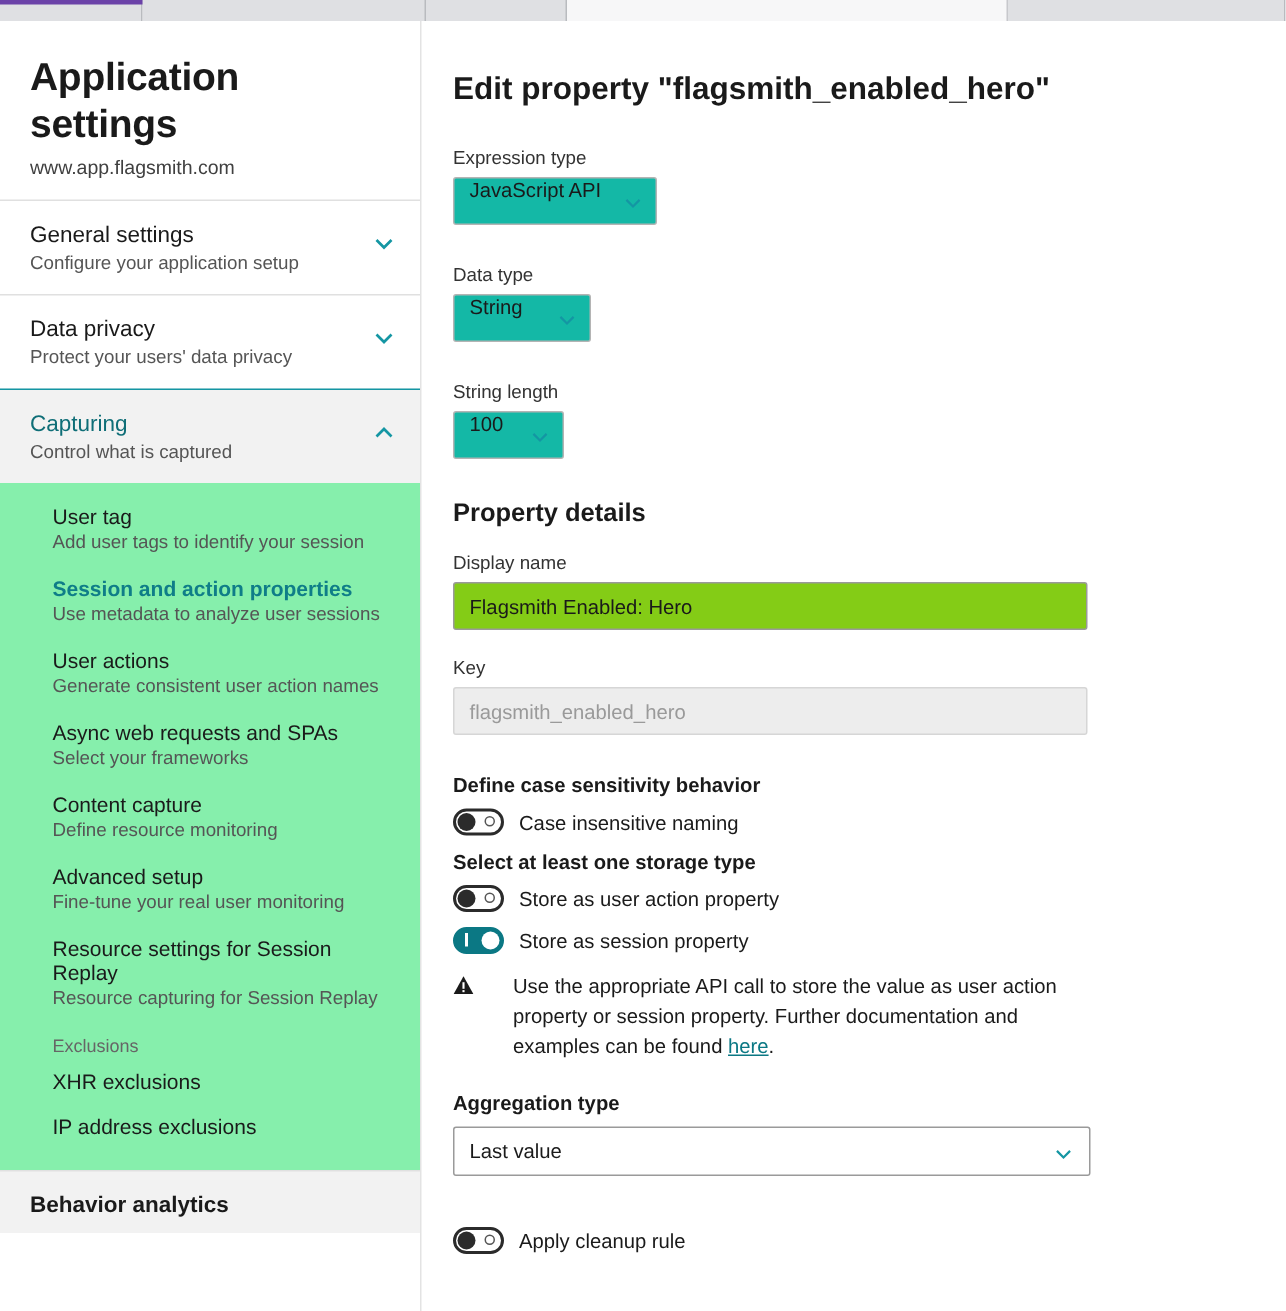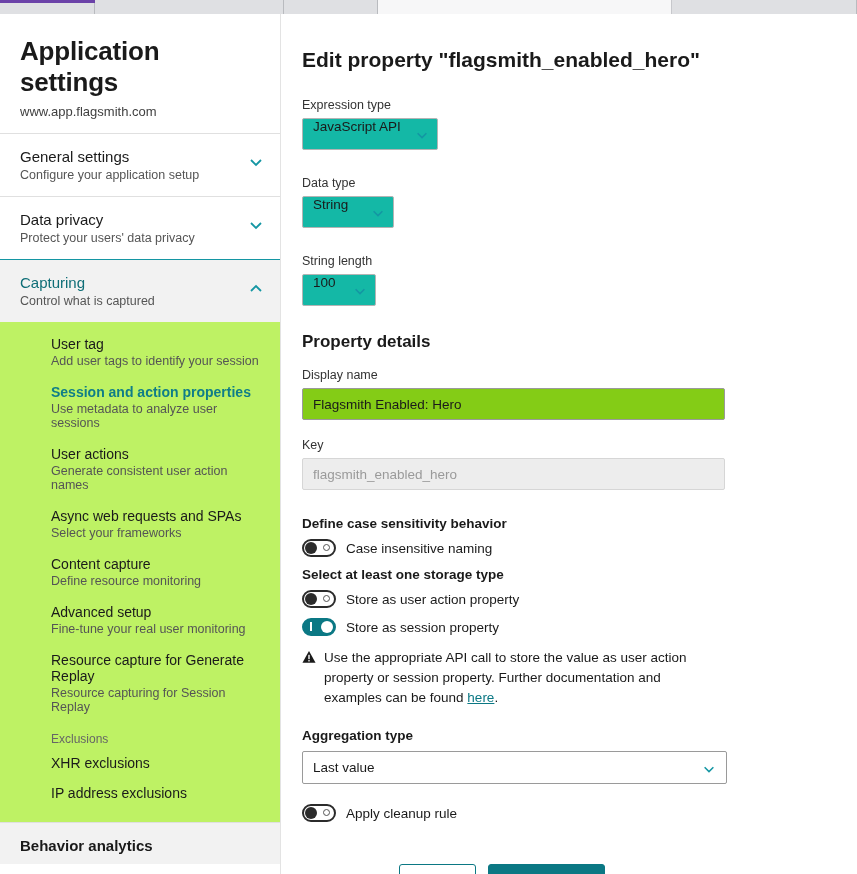--- a/index.html
+++ b/index.html
@@ -78,22 +78,22 @@
     color: #555;
   }
   .chev {
     position: absolute;
     right: 18px;
     top: 20px;
     width: 14px; height: 14px;
   }
   .chev svg { display: block; }
   .subnav {
-    background: #bef264;
-    padding: 6px 0 14px 16px;
+    background: #86efac;
+    padding: 6px 0 14px 0;
   }
   .subitem {
     padding: 8px 20px 8px 35px;
     cursor: pointer;
   }
   .subitem-title {
     font-size: 14px;
     color: #1a1a1a;
     margin-bottom: 2px;
   }
@@ -257,20 +257,21 @@
     max-width: 420px;
   }
   .notice-icon {
     flex: 0 0 auto;
     padding-top: 2px;
   }
   .notice-text {
     font-size: 13.5px;
     color: #1a1a1a;
     line-height: 20px;
+    margin-left: 18px;
   }
   .notice-text a {
     color: #0b7884;
     text-decoration: underline;
   }
   .wide-select {
     width: 425px;
     height: 33px;
     border: 1px solid #9a9a9a;
     border-radius: 2px;
@@ -383,21 +384,21 @@
       </div>
       <div class="subitem">
         <div class="subitem-title">Content capture</div>
         <div class="subitem-sub">Define resource monitoring</div>
       </div>
       <div class="subitem">
         <div class="subitem-title">Advanced setup</div>
         <div class="subitem-sub">Fine-tune your real user monitoring</div>
       </div>
       <div class="subitem">
-        <div class="subitem-title">Resource capture for Generate Replay</div>
+        <div class="subitem-title">Resource settings for Session Replay</div>
         <div class="subitem-sub">Resource capturing for Session Replay</div>
       </div>
 
       <div class="sub-section-label">Exclusions</div>
       <div class="subitem-plain">XHR exclusions</div>
       <div class="subitem-plain">IP address exclusions</div>
     </div>
 
     <div class="nav-group-bottom">Behavior analytics</div>
   </div>
@@ -493,21 +494,21 @@
     <div class="bold-label">Aggregation type</div>
     <div class="wide-select">
       <span>Last value</span>
       <span class="caret">
         <svg width="14" height="14" viewBox="0 0 16 16">
             <path d="M3 6 L8 11 L13 6" fill="none" stroke="#1496a3" stroke-width="1.7"></path>
           </svg>
       </span>
     </div>
 
-    <div class="toggle-row" style="margin-top:20px">
+    <div class="toggle-row" style="margin-top:34px">
       <div class="toggle">
         <div class="knob"></div>
           <div class="off-mark"></div>
       </div>
       <div class="toggle-label">Apply cleanup rule</div>
     </div>
 
     <div class="btn-row">
       <div class="btn btn-cancel">Cancel</div>
       <div class="btn btn-save">Save property</div>

